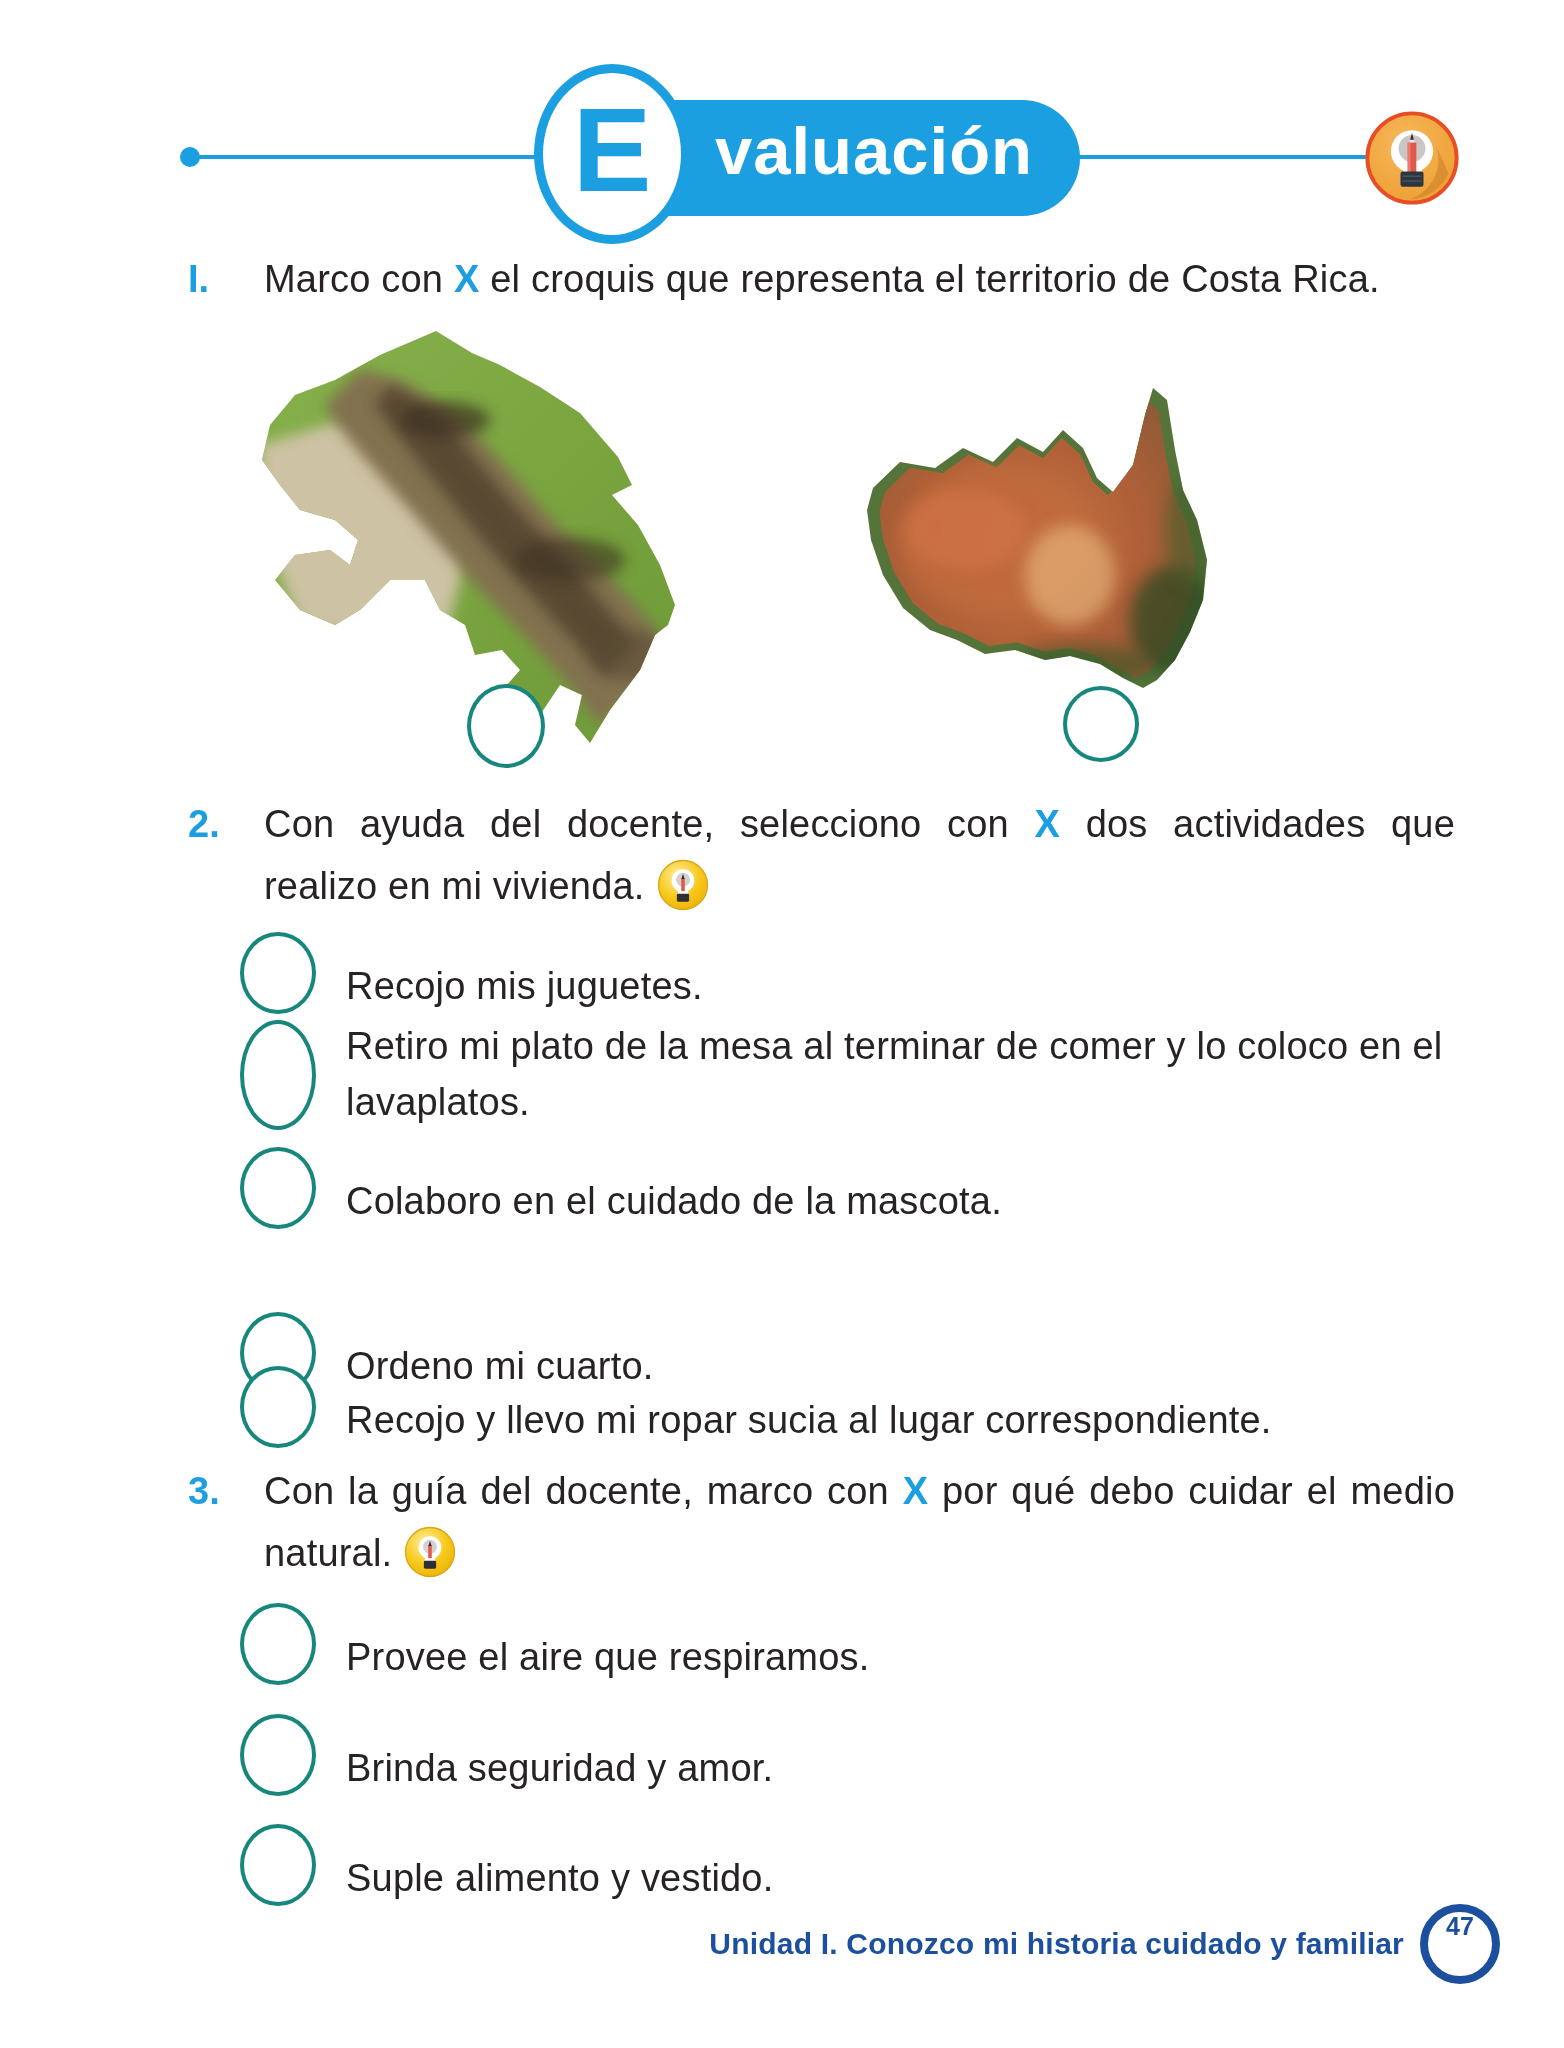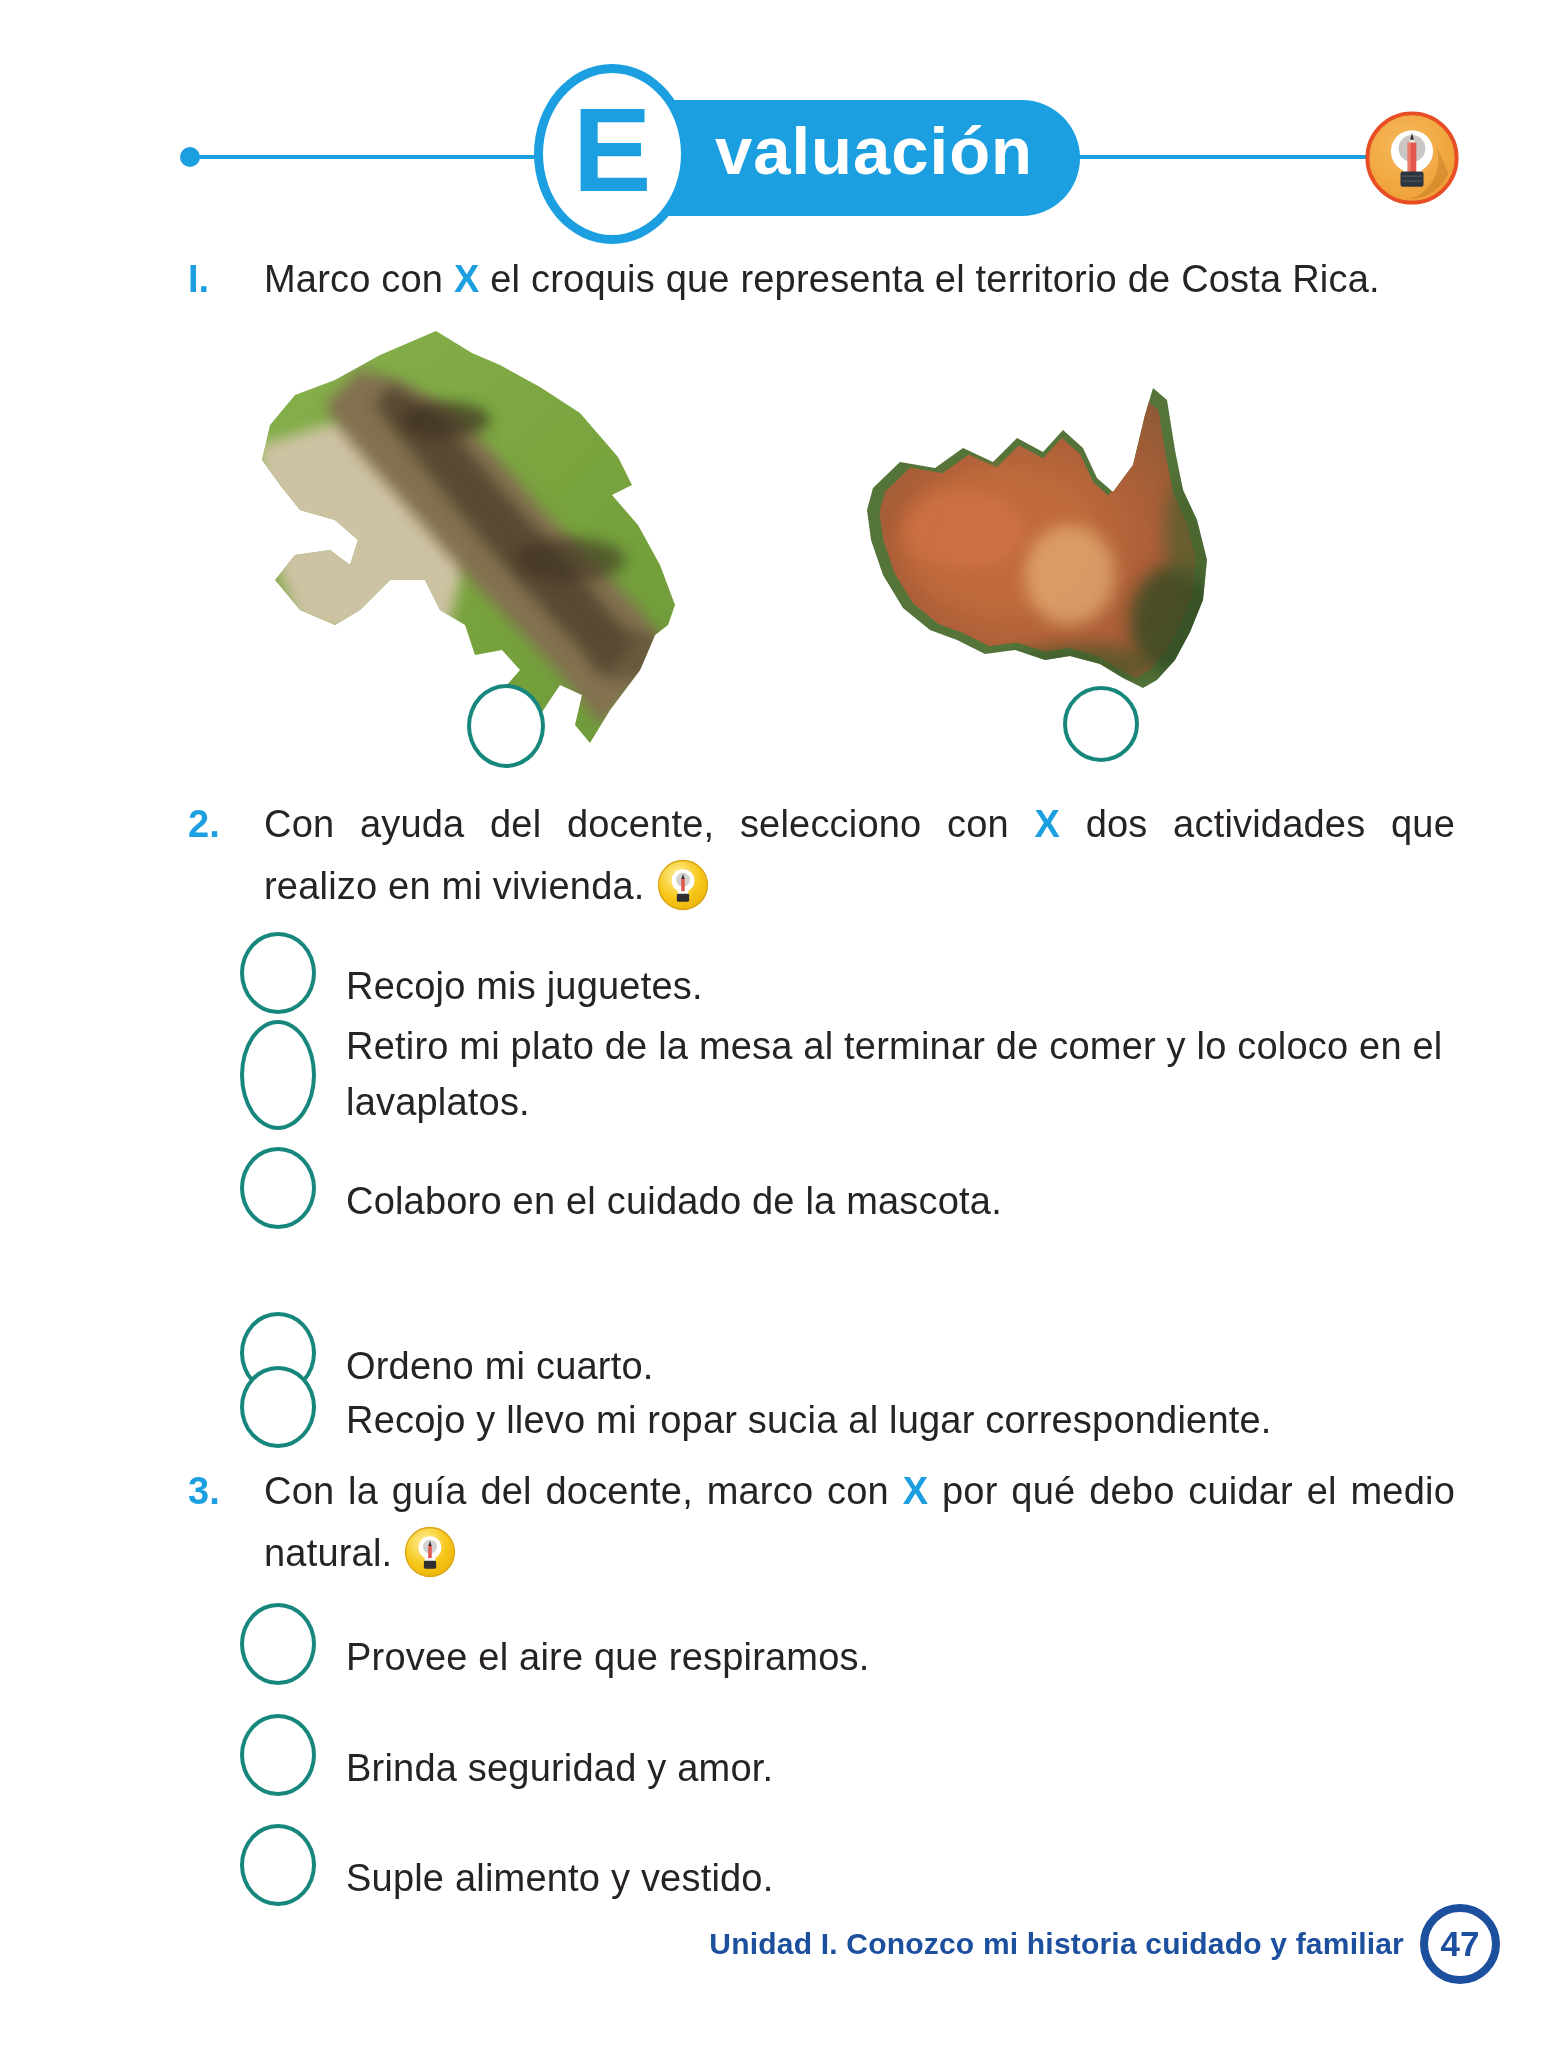--- a/index.html
+++ b/index.html
@@ -35,22 +35,22 @@
   .ans-circle { position:absolute; border:4px solid #17877d; border-radius:50%; background:#fff; }
   .opt-row { position:absolute; left:240px; display:flex; align-items:flex-end; gap:30px; }
   .opt-circle { flex:0 0 76px; width:76px; height:82px; border:4px solid #17877d; border-radius:50%; background:#fff; }
   .opt-label { font-size:38px; line-height:56px; letter-spacing:.2px; max-width:1130px; }
 
   
   .footer { position:absolute; top:1904px; left:0; right:64px; display:flex; align-items:center;
             justify-content:flex-end; gap:16px; }
   .footer-label { font-size:30px; font-weight:bold; color:#1c4f9e; letter-spacing:.2px; }
   .page-badge { width:80px; height:80px; border:8px solid #1c4f9e; border-radius:50%; background:#fff;
-                display:flex; align-items:center; justify-content:center;
-                font-size:35px; font-weight:bold; color:#1c4f9e; }
+                display:flex; justify-content:center;
+                font-size:25px; font-weight:bold; color:#1c4f9e; }
 </style>
 </head>
 <body>
 
 <div class="page">
 
   <div class="rule-dot"></div>
   <div class="rule"></div>
   <div class="banner"></div>
   <div class="banner-text">valuación</div>

